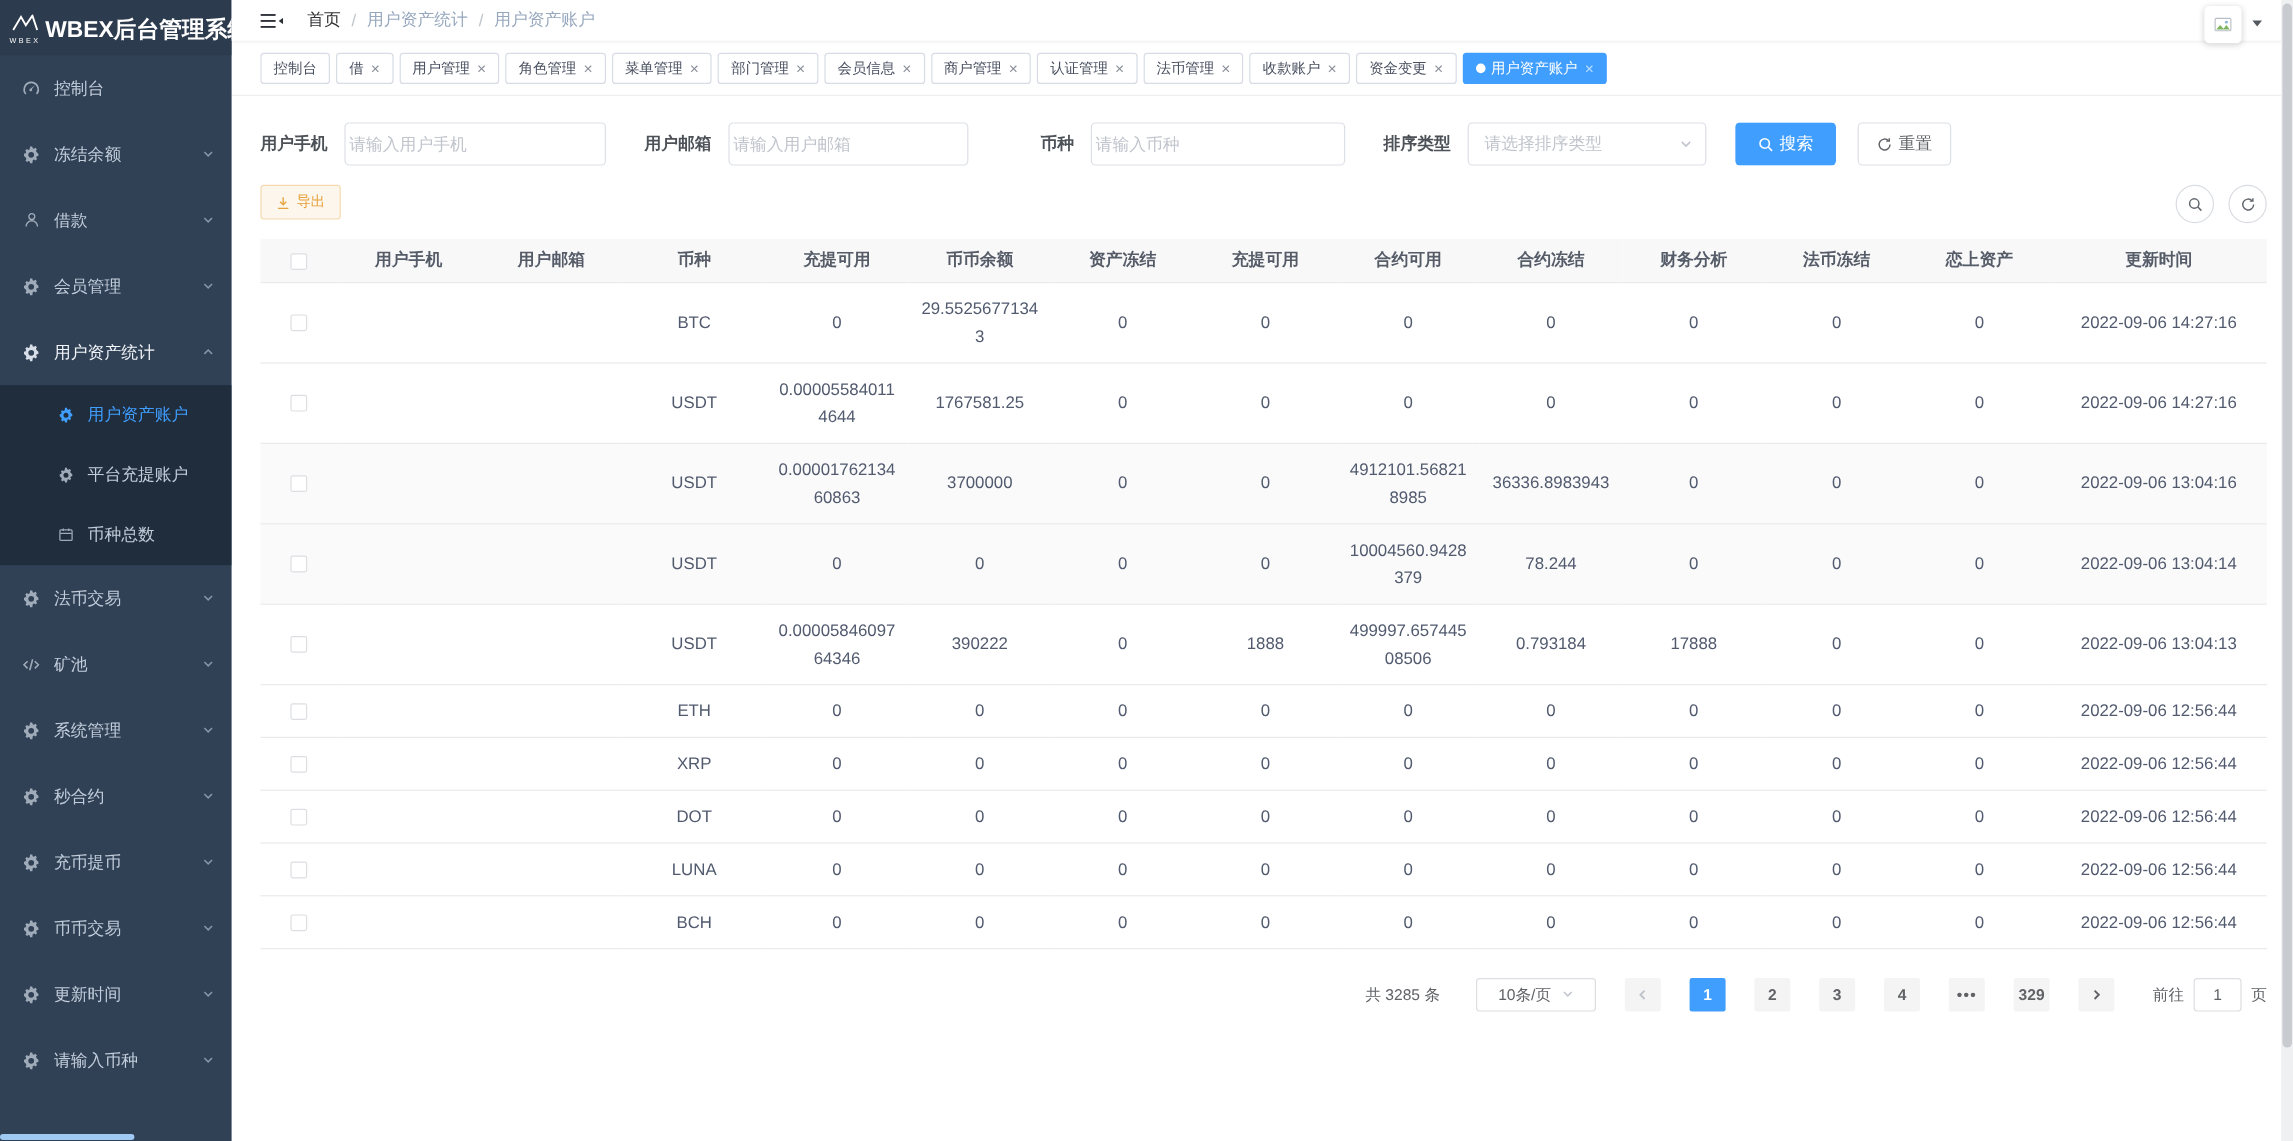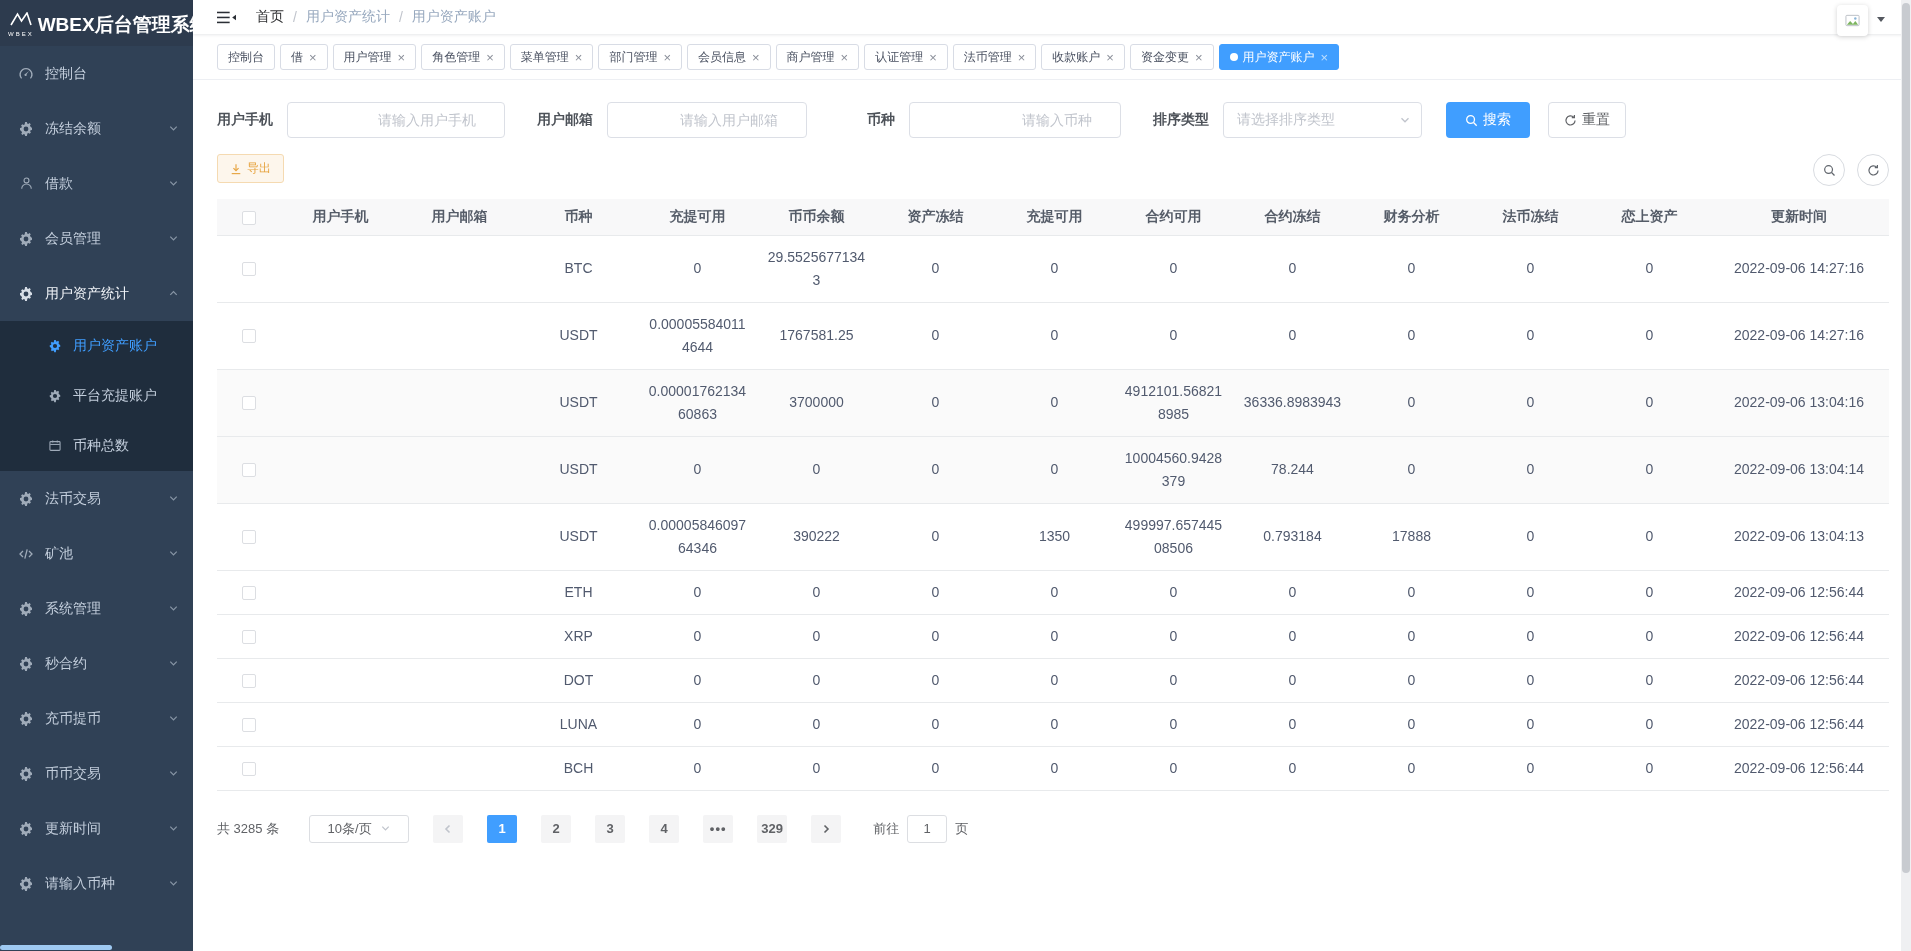--- a/index.html
+++ b/index.html
@@ -44,21 +44,21 @@
   .tab.active { background:#409eff; border-color:#409eff; color:#fff; }
   .tab.active .dot { display:inline-block; }
   .tab .tab-close { font-size:13px; line-height:1; opacity:.65; margin-left:1px; }
 
   .content { flex:1; padding:0 22px 0 24px; }
 
   
   .filters { display:flex; align-items:center; margin-top:22px; }
   .f-group { display:flex; align-items:center; margin-right:32px; }
   .f-label { font-size:14px; font-weight:700; color:#4d5259; margin-right:14px; white-space:nowrap; }
-  .f-input { height:36px; border:1px solid #dcdfe6; border-radius:4px; padding:0 28px; font-size:14px; color:#606266; background:#fff; outline:none;text-align:right; }
+  .f-input { height:36px; border:1px solid #dcdfe6; border-radius:4px; padding:0 3px; font-size:14px; color:#606266; background:#fff; outline:none; }
   .f-input::placeholder { color:#c0c4cc; }
   .f-select { position:relative; display:flex; align-items:center; }
   .f-select .sel-text { position:absolute; left:13px; font-size:14px; color:#c0c4cc; pointer-events:none; }
   .f-select .sel-caret { position:absolute; right:10px; color:#c0c4cc; display:inline-flex; pointer-events:none; }
   .btn { display:inline-flex; align-items:center; justify-content:center; gap:5px; border-radius:4px; cursor:pointer; font-size:14px; border:1px solid transparent; }
   .btn-search { height:36px; padding:0 18px; background:#409eff; color:#fff; margin-left:2px; }
   .btn-reset { height:36px; padding:0 15px; background:#fff; border-color:#dcdfe6; color:#606266; margin-left:18px; }
 
   
   .toolbar { display:flex; align-items:flex-start; margin-top:16px; }
@@ -67,21 +67,21 @@
   .circle-btn { width:32px; height:32px; border-radius:50%; border:1px solid #d9dce1; background:#fff; color:#60656c; display:flex; align-items:center; justify-content:center; cursor:pointer; }
 
   
   table { width:100%; border-collapse:collapse; table-layout:fixed; margin-top:13px; font-size:14px; color:#515a6e; }
   thead th { background:#f8f8f9; height:36px; font-weight:700; font-size:14px; color:#555c68; border-bottom:1px solid #e8eaec; padding:0 8px; text-align:center; white-space:nowrap; }
   tbody td { border-bottom:1px solid #e8eaec; padding:10px 8px; text-align:center; line-height:23px; word-break:break-all; background:#fff; }
   tr.shaded td { background:#fafafa; }
   .cb { width:14px; height:14px; border:1px solid #dcdee2; border-radius:2px; background:#fff; display:inline-block; vertical-align:middle; cursor:pointer; }
 
   
-  .pagination { display:flex; align-items:center; gap:24px; margin-top:24px; font-size:13px; color:#606266; padding-bottom:40px; }
+  .pagination { display:flex; align-items:center; justify-content:flex-end; gap:24px; margin-top:24px; font-size:13px; color:#606266; padding-bottom:40px; }
   .pg-total { margin-right:6px; }
   .pg-size { width:100px; height:28px; border:1px solid #dcdee2; border-radius:3px; background:#fff; display:flex; align-items:center; justify-content:center; gap:8px; cursor:pointer; }
   .pg-size .sel-caret { color:#c0c4cc; display:inline-flex; }
   .pg-btn { min-width:30px; height:28px; padding:0 4px; background:#f4f4f5; border-radius:2px; display:flex; align-items:center; justify-content:center; font-weight:700; color:#606266; cursor:pointer; }
   .pg-btn.active { background:#409eff; color:#fff; }
   .pg-btn.disabled { color:#c0c4cc; }
   .pg-btn.ellipsis { letter-spacing:1px; }
   .pg-goto { margin-left:8px; display:flex; align-items:center; gap:8px; }
   .pg-input { width:40px; height:28px; border:1px solid #dcdee2; border-radius:3px; text-align:center; font-size:13px; color:#606266; outline:none; }
 
@@ -569,21 +569,21 @@
               <td>2022-09-06 13:04:14</td>
             </tr>
             <tr>
               <td><span class="cb"></span></td>
               <td></td>
               <td></td>
               <td>USDT</td>
               <td>0.0000584609764346</td>
               <td>390222</td>
               <td>0</td>
-              <td>1350</td>
+              <td>1888</td>
               <td>499997.65744508506</td>
               <td>0.793184</td>
               <td>17888</td>
               <td>0</td>
               <td>0</td>
               <td>2022-09-06 13:04:13</td>
             </tr>
             <tr>
               <td><span class="cb"></span></td>
               <td></td>

